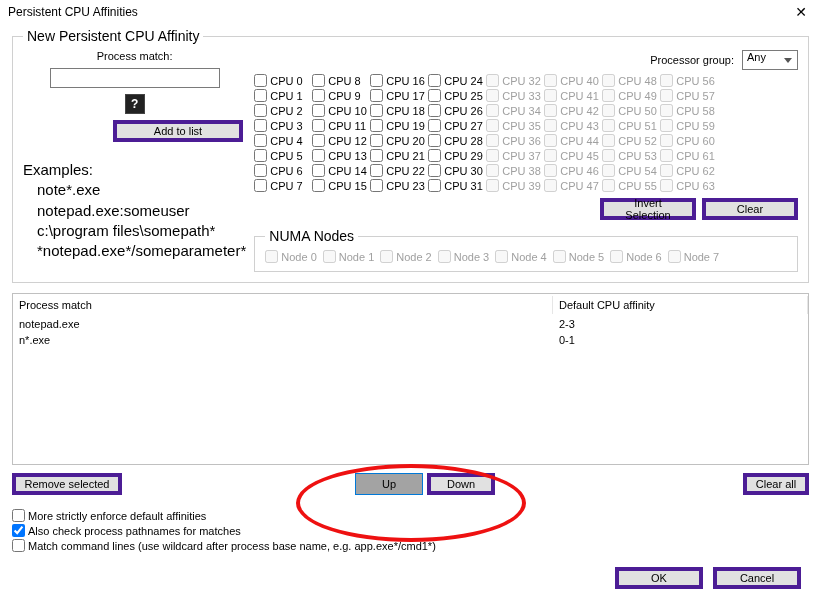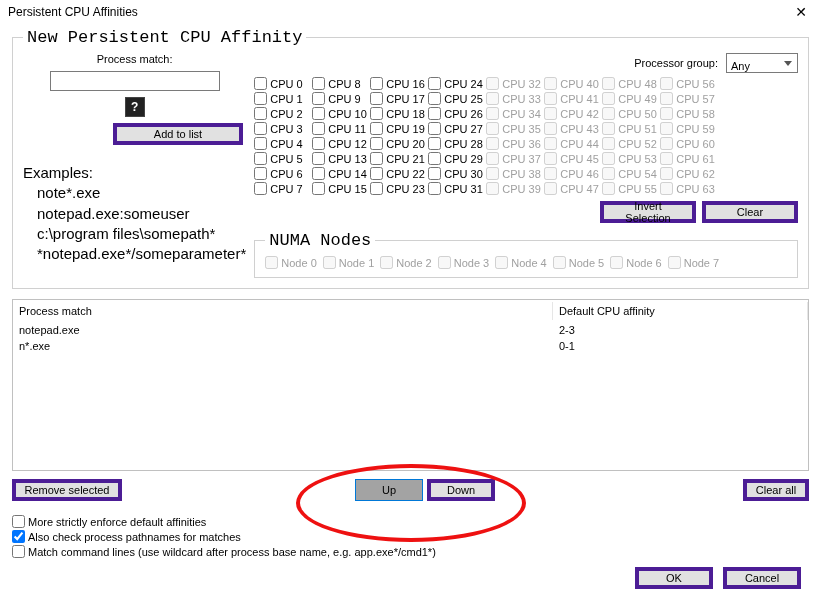--- a/index.html
+++ b/index.html
@@ -29,22 +29,21 @@
   .content {
     padding: 6px 12px 8px 12px;
   }
   fieldset.outer-group {
     border: 1px solid #d0d0d0;
     padding: 6px 10px 10px 10px;
     margin: 0;
   }
   fieldset legend {
     padding: 0 4px;
-    font-size: 17px;
-    font-family: Liberation Mono, monospace;
+    font-size: 14px;
   }
   .top-row {
     display: flex;
     justify-content: space-between;
     align-items: flex-start;
   }
   .left-col { display: flex; flex-direction: column; }
   .match-row { display: flex; align-items: center; gap: 6px; flex-direction: column; }
   .match-input {
     width: 170px;
@@ -76,26 +75,26 @@
   .btn.blue-border { border: 1px solid #0078d7; background: #a3a3a3; }
   .addlist-btn { width: 130px; margin: 6px 0 0 90px; }
   .examples { margin-top: 18px; font-size: 15px; line-height: 1.35; }
   .examples .indent { padding-left: 14px; }
   .right-col { flex: 1; padding-left: 8px; }
   .proc-group-row {
     display: flex; justify-content: flex-end; align-items: center;
     gap: 8px; margin-bottom: 4px;
   }
   .select {
-    width: 72px; height: 20px;
+    width: 56px; height: 20px;
     border: 1px solid #7a7a7a;
     padding: 0 18px 0 4px;
     background: #fff;
     position: relative;
-    display: flex; align-items: flex-end;
+    display: flex; align-items: flex-start;
     cursor: pointer;
   }
   .select::after {
     content: "";
     position: absolute; right: 5px; top: 7px;
     border-left: 4px solid transparent;
     border-right: 4px solid transparent;
     border-top: 5px solid #555;
   }
   .cpu-grid {
@@ -166,21 +165,21 @@
   }
   
   .opts { margin-top: 14px; }
   .opts .cb { margin: 2px 0; }
   
   .okcancel {
     position: absolute;
     right: 20px; bottom: 14px;
     display: flex; gap: 10px;
   }
-  .okcancel .btn { width: 78px; }
+  .okcancel .btn { width: 88px; }
 </style>
 </head>
 <body>
 
 <div class="title-bar">
   <span>Persistent CPU Affinities</span>
   <span class="close-x">✕</span>
 </div>
 
 <div class="content">

